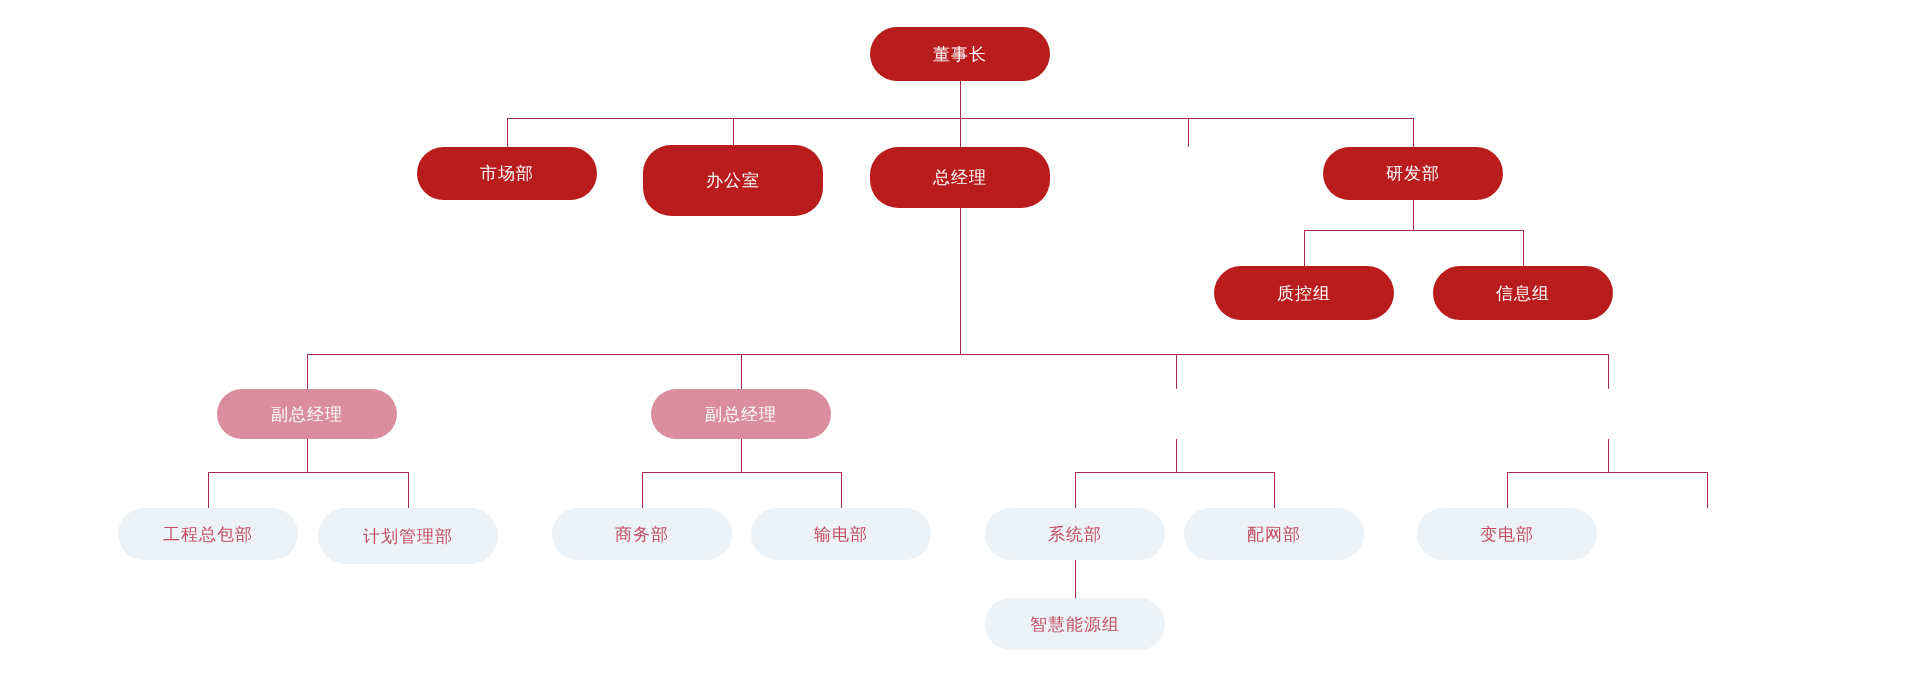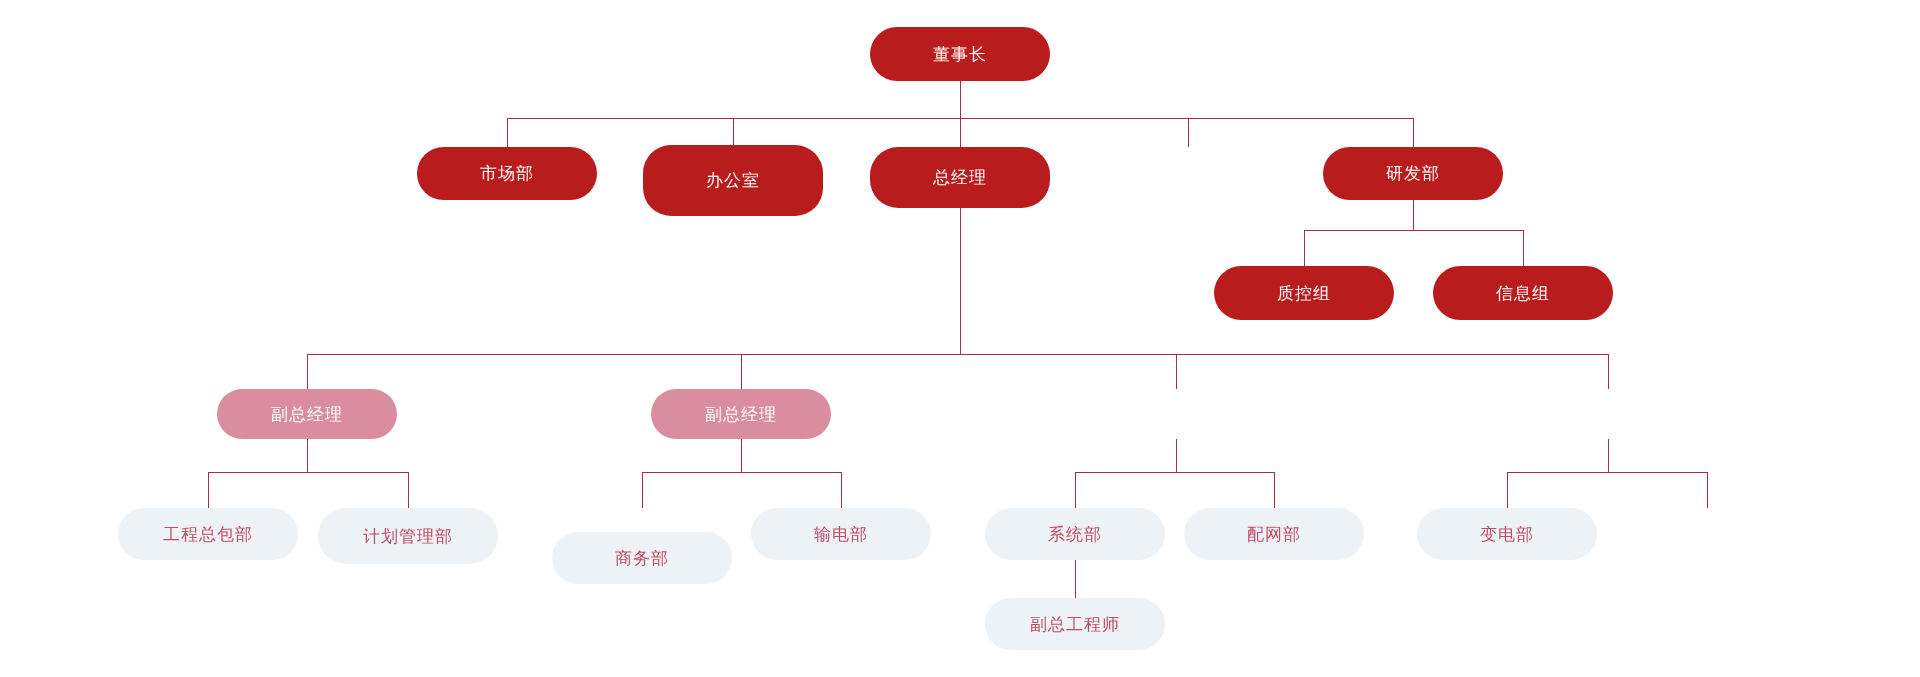--- a/index.html
+++ b/index.html
@@ -62,27 +62,27 @@
   <div class="node dark" style="left:1323px;top:147px;width:180px;height:53px">研发部</div>
 
   <div class="node dark" style="left:1214px;top:266px;width:180px;height:54px">质控组</div>
   <div class="node dark" style="left:1433px;top:266px;width:180px;height:54px">信息组</div>
 
   <div class="node pink" style="left:217px;top:389px;width:180px;height:50px">副总经理</div>
   <div class="node pink" style="left:651px;top:389px;width:180px;height:50px">副总经理</div>
 
   <div class="node light" style="left:118px;top:508px;width:180px;height:52px">工程总包部</div>
   <div class="node light" style="left:318px;top:508px;width:180px;height:56px">计划管理部</div>
-  <div class="node light" style="left:552px;top:532px;width:180px;height:52px">商务部</div>
+  <div class="node light" style="left:552px;top:508px;width:180px;height:52px">商务部</div>
   <div class="node light" style="left:751px;top:508px;width:180px;height:52px">输电部</div>
   <div class="node light" style="left:985px;top:508px;width:180px;height:52px">系统部</div>
   <div class="node light" style="left:1184px;top:508px;width:180px;height:52px">配网部</div>
   <div class="node light" style="left:1417px;top:508px;width:180px;height:52px">变电部</div>
 
-  <div class="node light" style="left:985px;top:598px;width:180px;height:52px">副总工程师</div>
+  <div class="node light" style="left:985px;top:598px;width:180px;height:52px">智慧能源组</div>
 
   <div class="line-v" style="left:960px;top:81px;height:37px"></div>
   <div class="line-h" style="left:507px;top:118px;width:906px"></div>
   <div class="line-v" style="left:507px;top:118px;height:29px"></div>
   <div class="line-v" style="left:733px;top:118px;height:29px"></div>
   <div class="line-v" style="left:960px;top:118px;height:29px"></div>
   <div class="line-v" style="left:1188px;top:118px;height:29px"></div>
   <div class="line-v" style="left:1413px;top:118px;height:29px"></div>
 
   <div class="line-v" style="left:1413px;top:200px;height:30px"></div>

